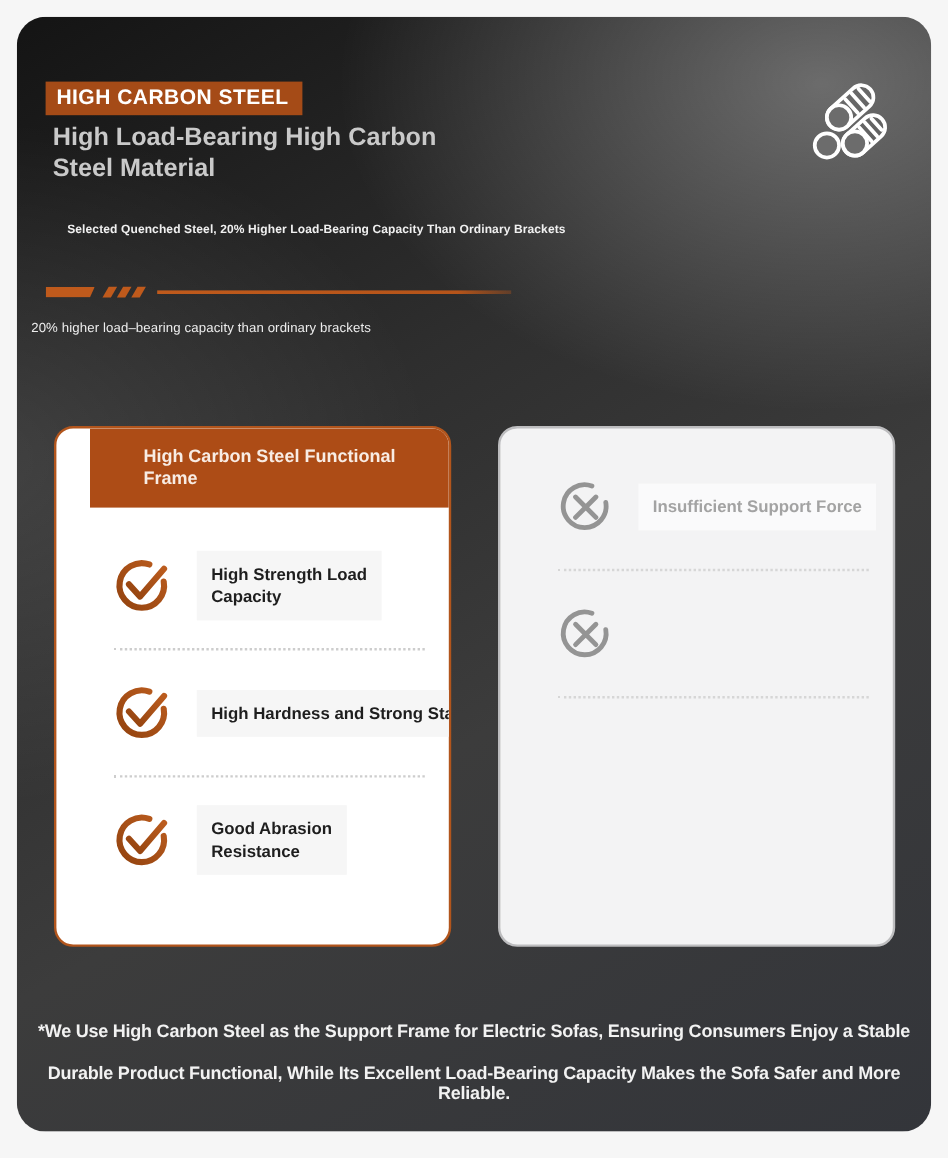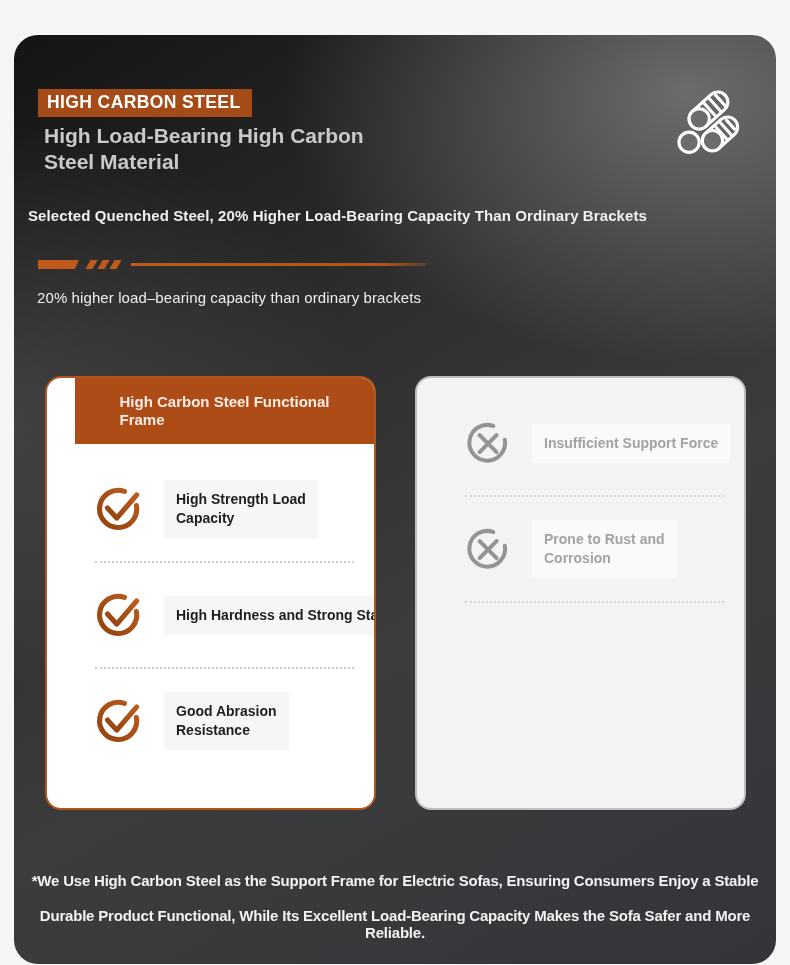--- a/index.html
+++ b/index.html
@@ -8,53 +8,52 @@
     position:relative; width:790px; height:965px; background:#f6f6f6;
     font-family:"Liberation Sans", sans-serif; overflow:hidden;
   }
   .panel {
     position:absolute; left:14px; top:14px; width:762px; height:929px;
     border-radius:24px; overflow:hidden;
     background:
       radial-gradient(620px 420px at 88% 6%, rgba(255,255,255,0.30), rgba(255,255,255,0) 65%),
       radial-gradient(700px 520px at -5% 40%, rgba(255,255,255,0.12), rgba(255,255,255,0) 55%),
       linear-gradient(150deg, #141414 0%, #2e2e2e 35%, #3c3c3c 60%, #33353a 100%);
-    margin-top: 21px;
   }
   .badge {
     position:absolute; left:24px; top:54px;
     background:#a54b17; color:#fff; font-size:17.5px; font-weight:bold;
     letter-spacing:0.4px; padding:3px 12px 4px 9px;
   }
   .pipes { position:absolute; left:654px; top:48px; }
   .title {
     position:absolute; left:30px; top:88px; white-space:pre-line;
     color:#c9c9c9; font-size:21px; line-height:26px; font-weight:bold;
   }
   .subtitle {
-    position:absolute; left:14px; top:172px;
-    color:#f0f0f0; font-size:15px; font-weight:bold; letter-spacing:0.1px;
+    position:absolute; left:42px; top:172px;
+    color:#f0f0f0; font-size:10px; font-weight:bold; letter-spacing:0.1px;
   }
   .deco { position:absolute; left:24px; top:225px; width:420px; height:9px; }
   .deco-block {
     position:absolute; left:0; top:0; width:41px; height:9px; background:#bf5a1c;
     clip-path:polygon(0 0, 100% 0, 90% 100%, 0 100%);
   }
   .deco-slash {
     position:absolute; top:0; width:7px; height:9px; background:#bf5a1c;
     transform:skewX(-30deg);
   }
   .deco-s1 { left:50px; } .deco-s2 { left:62px; } .deco-s3 { left:74px; }
   .deco-line {
     position:absolute; left:93px; top:3px; width:295px; height:2.5px;
     background:linear-gradient(90deg, #bf5a1c, #b5541a 85%, rgba(181,84,26,0.35));
   }
   .tagline {
-    position:absolute; left:23px; top:254px;
-    color:#ededed; font-size:15px; letter-spacing:0.1px;
+    position:absolute; left:12px; top:254px;
+    color:#ededed; font-size:11px; letter-spacing:0.1px;
   }
   .cards { position:absolute; left:31px; top:341px; display:flex; gap:39px; }
   .card { width:331px; height:434px; border-radius:16px; overflow:hidden;padding-left:28px; }
   .card-left  { background:#ffffff; border:2px solid #b2551c; }
   .card-right { background:#f3f3f4; border:2px solid #bdbdbf; }
   .card-header {
     height:66px; display:flex; align-items:center; justify-content:center;
   }
   .card-left  .card-header { background:#ad4c16; }
   .card-right .card-header { background:#7d7d80; }
@@ -185,22 +184,20 @@
             <span class="item-label">Insufficient Support Force</span>
           </div>
           <div class="dotted-sep"></div>
           <div class="item-row">
             <span class="item-icon">
               <svg width="50" height="50" viewBox="0 0 56 56" fill="none">
                 <path d="M45.7 26.5 A20 20 0 1 1 32.8 11.2" stroke="#949494" stroke-width="4.5" stroke-linecap="round"></path>
                 <path d="M17.5 21.5 L36.5 40.5 M36.5 21.5 L17.5 40.5" stroke="#949494" stroke-width="4.5" stroke-linecap="round"></path>
               </svg>
             </span>
-            <span class="item-label">Prone to Rust and
-Corrosion</span>
           </div>
           <div class="dotted-sep"></div>
         </div>
       </div>
 
     </div>
 
     <div class="footnote footnote-1">*We Use High Carbon Steel as the Support Frame for Electric Sofas, Ensuring Consumers Enjoy a Stable</div>
     <div class="footnote footnote-2">Durable Product Functional, While Its Excellent Load-Bearing Capacity Makes the Sofa Safer and More Reliable.</div>
 

